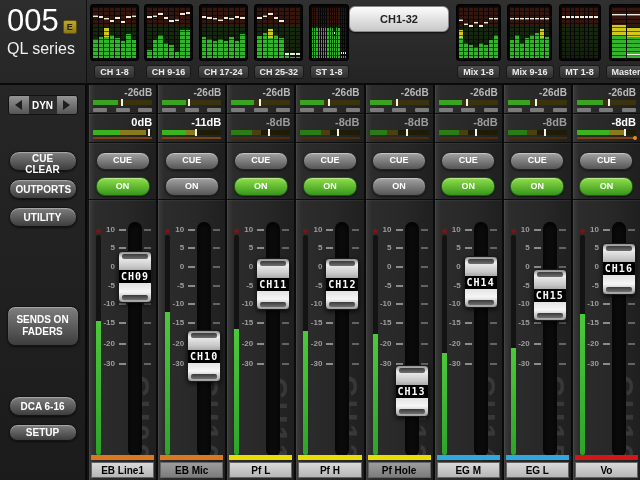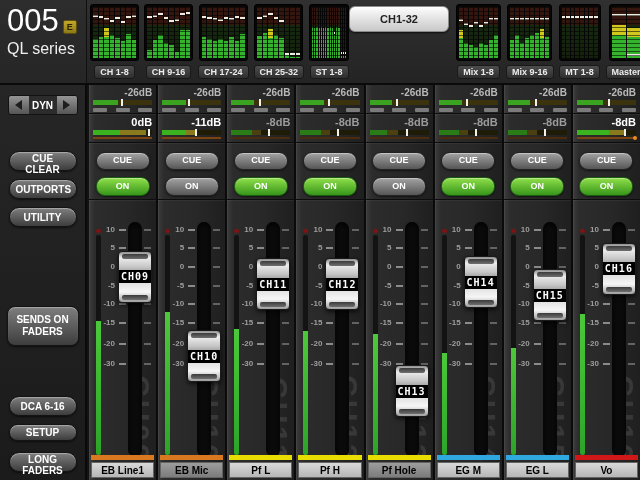--- a/index.html
+++ b/index.html
@@ -478,21 +478,20 @@
       <button class="dyn-arrow">
           <span class="tri right"></span>
         </button>
     </div>
     <button class="sbtn s2">CUE CLEAR</button>
     <button class="sbtn s3">OUTPORTS</button>
     <button class="sbtn sends">SENDS ON FADERS</button>
     <button class="sbtn s4">UTILITY</button>
     <button class="sbtn l2">DCA 6-16</button>
     <button class="sbtn l3">SETUP</button>
-    <button class="sbtn l4">LONG FADERS</button>
   </nav>
 
   <main id="strips">
       <div class="strip">
         <div class="ghost">CH09</div>
         <div class="sep" style="top: 28px;"></div>
         <div class="sep" style="top: 57px;"></div>
         <div class="sep" style="top: 114px;"></div>
         <div class="dyn-db">-26dB</div>
         <div class="hbar dynbar">

